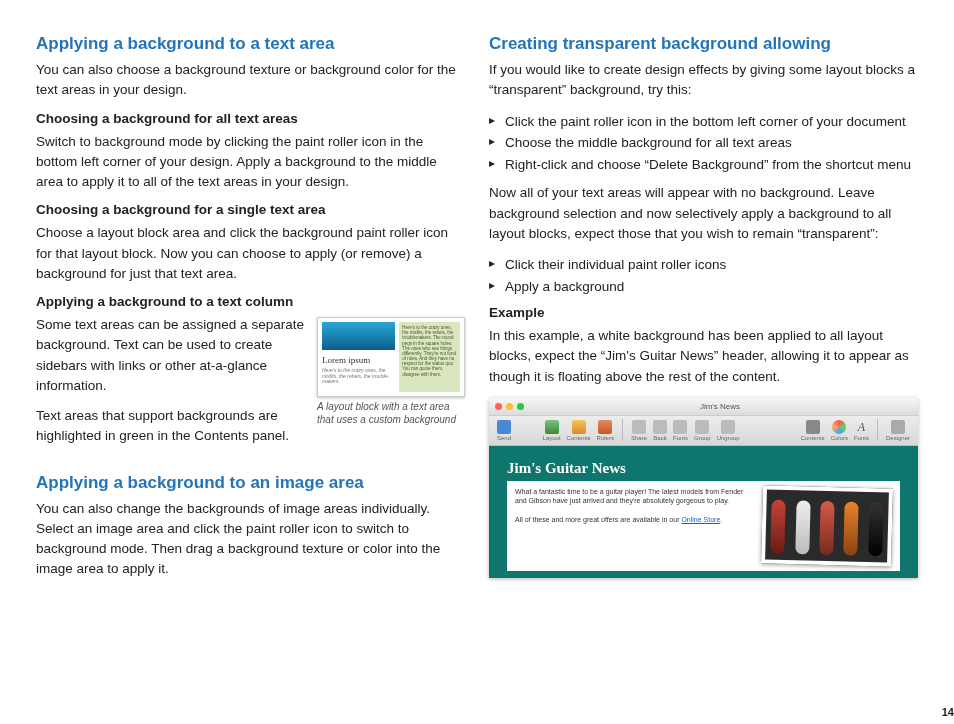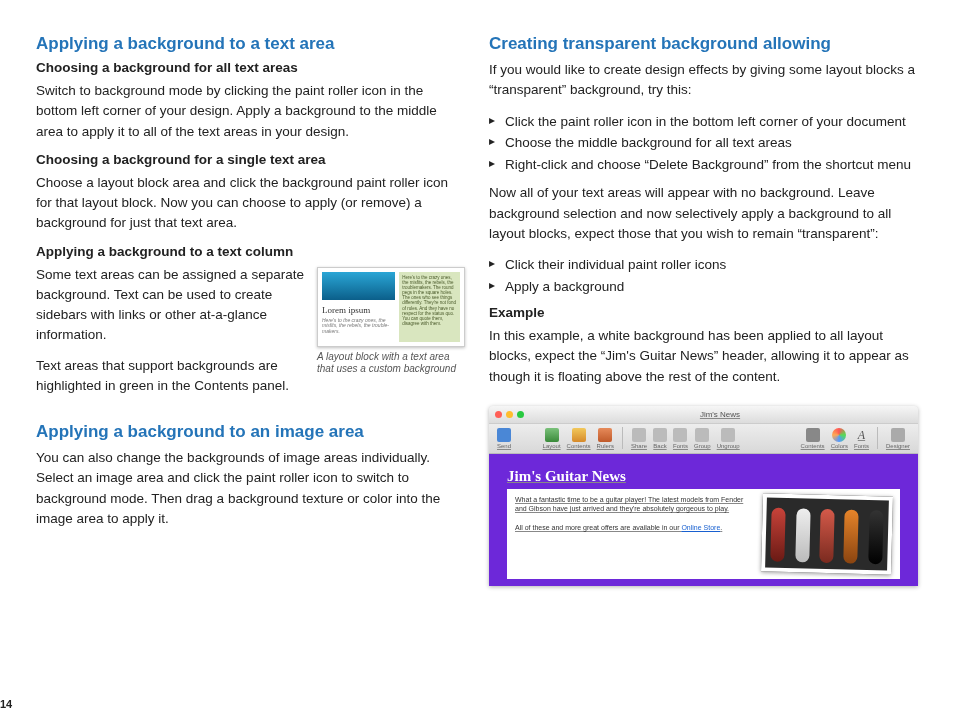--- a/index.html
+++ b/index.html
@@ -95,24 +95,23 @@
   }
   .clearfix::after { content:""; display:block; clear:both; }
   
   .app-win {
     width: 100%;
     height: 180px;
     background: #e6e6e6;
     border-radius: 4px 4px 0 0;
     box-shadow: 0 1px 4px rgba(0,0,0,.3);
     overflow: hidden;
-    margin-top: 19px;
+    margin-top: 11px;
     font-size: 8px;
     color: #888;
-    text-decoration: underline;
   }
   .app-titlebar {
     height: 18px;
     background: linear-gradient(#f6f6f6,#dcdcdc);
     display: flex;
     align-items: center;
     padding: 0 6px;
     gap: 4px;
     border-bottom: 1px solid #ccc;
   }
@@ -124,21 +123,21 @@
     background: linear-gradient(#ededed,#d8d8d8);
     border-bottom:1px solid #bbb;
     display:flex; align-items:center; padding:0 8px; gap:6px;
   }
   .tool { display:flex; flex-direction:column; align-items:center; gap:1px; }
   .tool .ic { width:14px; height:14px; border-radius:2px; }
   .tool .lbl { font-size:6px; color:#666; }
   .tool-sep { width:1px; height:22px; background:#bbb; margin:0 2px; }
   .app-body {
     height: calc(100% - 48px);
-    background: #6d28d9;
+    background: #0f766e;
     padding: 14px 18px 10px 18px;
   }
   .jgn-title {
     font-family: Georgia, serif;
     font-weight: bold;
     font-size: 15px;
     color: #fff;
     margin-bottom: 4px;
   }
   .jgn-card {
@@ -156,31 +155,32 @@
     box-shadow: 0 1px 4px rgba(0,0,0,.4);
     transform: rotate(1.5deg);
     display:flex; align-items:flex-end; justify-content:space-around;
     padding-bottom:6px;
   }
   .guitar { width: 14px; height: 54px; border-radius: 7px; }
   .g1{background:linear-gradient(#c8433a,#6a1a14);} .g2{background:linear-gradient(#eee,#bbb);}
   .g3{background:linear-gradient(#d45a4a,#7a2a1f);} .g4{background:linear-gradient(#e6842a,#8a4410);}
   .g5{background:linear-gradient(#333,#000);}
   .page-num {
-    position:absolute; bottom:14px; left:0; right:0;
-    text-align:left; font-size:11px; font-weight:700;
+    position:absolute; bottom:6px; left:0; right:0;
+    text-align:right; font-size:11px; font-weight:700;
   }
 </style>
 </head>
 <body>
 
 <div class="page">
 
   <div class="col">
     <h2 class="section-title">Applying a background to a text area</h2>
+    <p class="body">You can also choose a background texture or background color for the text areas in your design.</p>
 
     <p class="sub">Choosing a background for all text areas</p>
     <p class="body">Switch to background mode by clicking the paint roller icon in the bottom left corner of your design. Apply a background to the middle area to apply it to all of the text areas in your design.</p>
 
     <p class="sub">Choosing a background for a single text area</p>
     <p class="body">Choose a layout block area and click the background paint roller icon for that layout block. Now you can choose to apply (or remove) a background for just that text area.</p>
 
     <p class="sub">Applying a background to a text column</p>
 
     <div class="clearfix">

